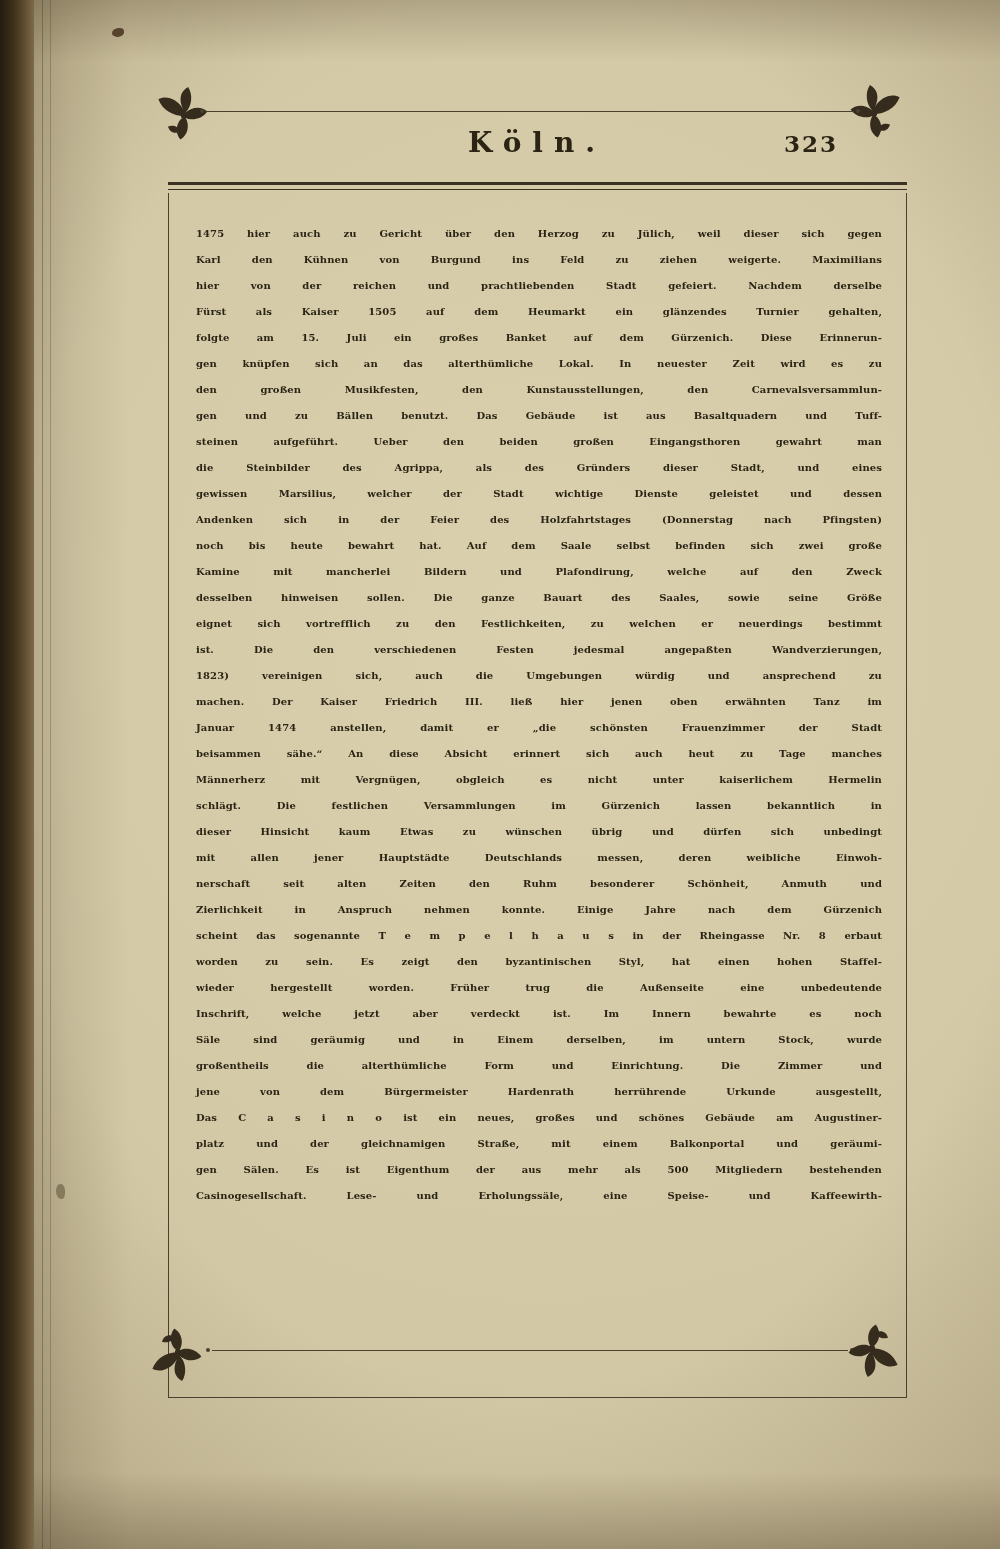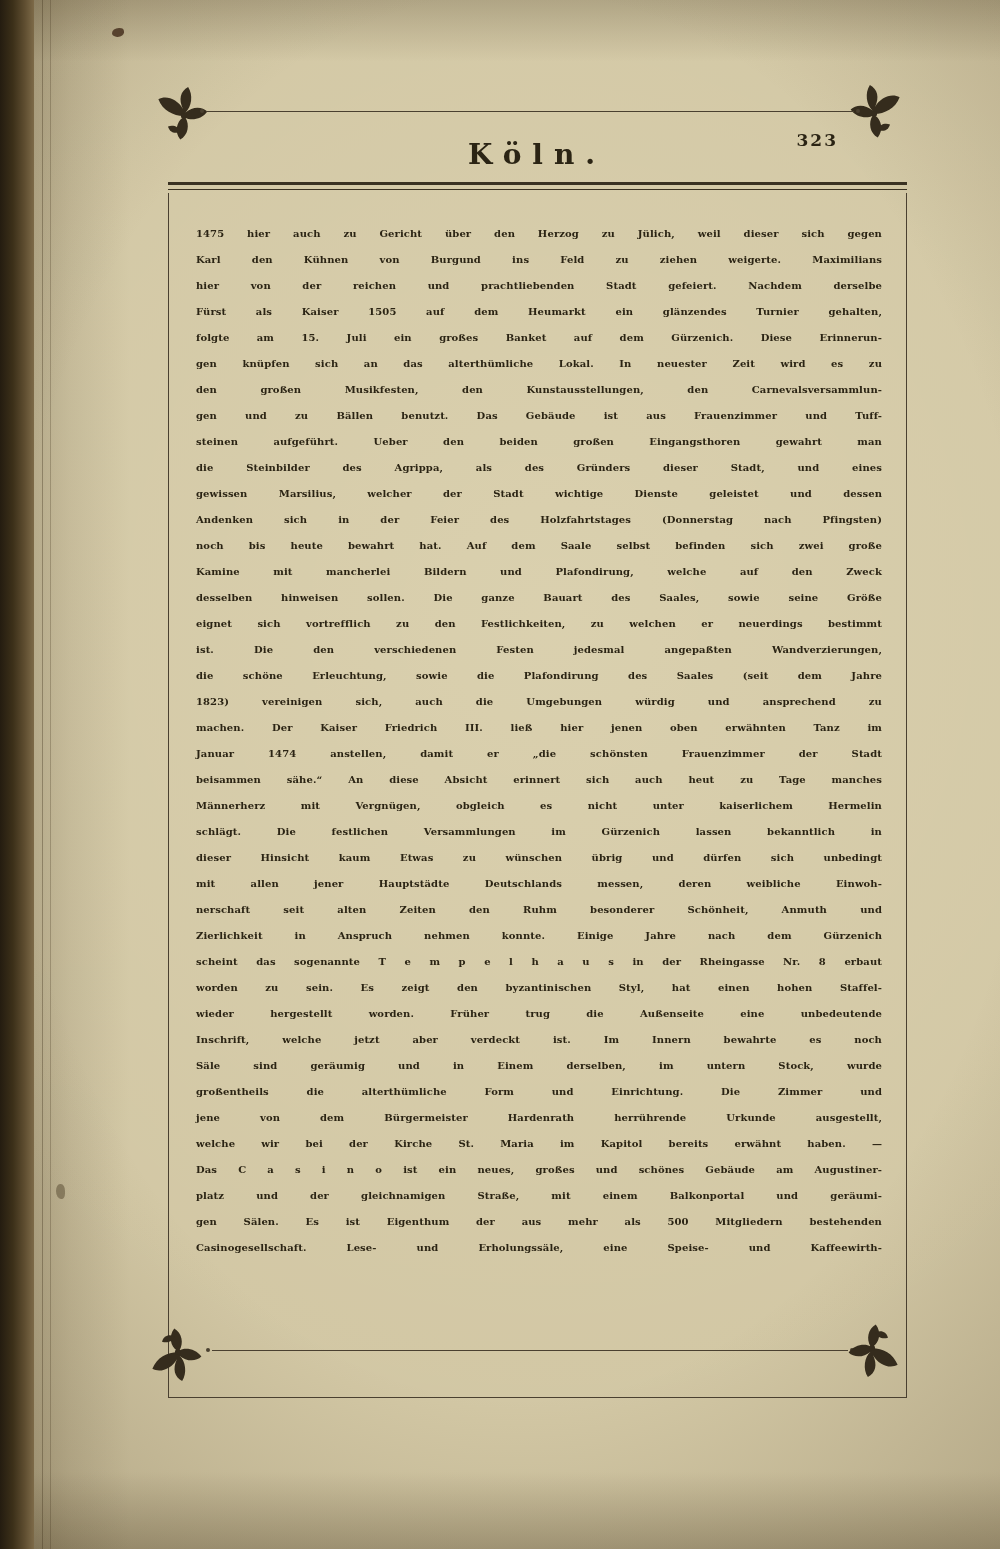--- a/index.html
+++ b/index.html
@@ -32,23 +32,23 @@
     position:absolute; left:206px; top:111px; width:648px; height:1px; background:#4a4030;
   }
   .top-rule::before, .top-rule::after {
     content:""; position:absolute; top:-2px; width:4px; height:4px; border-radius:50%; background:#4a4030;
   }
   .top-rule::before { left:-6px; } .top-rule::after { right:-6px; }
 
   .header { position:absolute; left:168px; top:124px; width:738px; height:44px; color:#2b2414; }
   .title {
     position:absolute; left:50%; transform:translateX(-50%); top:2px;
-    font-size:28px; font-weight:bold; letter-spacing:11px; white-space:nowrap;margin-top:12px;
+    font-size:28px; font-weight:bold; letter-spacing:11px; white-space:nowrap;
   }
-  .pagenum { position:absolute; right:68px; top:6px; font-size:17px; font-weight:bold; letter-spacing:2px; }
+  .pagenum { position:absolute; right:68px; top:6px; font-size:23px; font-weight:bold; letter-spacing:2px; }
 
   .dr1 { position:absolute; left:168px; top:182px; width:739px; height:3px; background:#3a3222; }
   .dr2 { position:absolute; left:168px; top:189px; width:739px; height:1px; background:#3a3222; }
 
   .frame {
     position:absolute; left:168px; top:193px; width:739px; height:1205px;
     border-left:1px solid #4a4030; border-right:1px solid #4a4030; border-bottom:1px solid #4a4030;
   }
   .text { position:absolute; left:27px; right:24px; top:28px; }
   .tline {
@@ -118,49 +118,47 @@
 
   <div class="frame">
     <div class="text">
         <div class="tline">1475 hier auch zu Gericht über den Herzog zu Jülich, weil dieser sich gegen</div>
         <div class="tline">Karl den Kühnen von Burgund ins Feld zu ziehen weigerte. Maximilians</div>
         <div class="tline">hier von der reichen und prachtliebenden Stadt gefeiert. Nachdem derselbe</div>
         <div class="tline">Fürst als Kaiser 1505 auf dem Heumarkt ein glänzendes Turnier gehalten,</div>
         <div class="tline">folgte am 15. Juli ein großes Banket auf dem Gürzenich. Diese Erinnerun-</div>
         <div class="tline">gen knüpfen sich an das alterthümliche Lokal. In neuester Zeit wird es zu</div>
         <div class="tline">den großen Musikfesten, den Kunstausstellungen, den Carnevalsversammlun-</div>
-        <div class="tline">gen und zu Bällen benutzt. Das Gebäude ist aus Frauenzimmer und Tuff-</div>
+        <div class="tline">gen und zu Bällen benutzt. Das Gebäude ist aus Basaltquadern und Tuff-</div>
         <div class="tline">steinen aufgeführt. Ueber den beiden großen Eingangsthoren gewahrt man</div>
         <div class="tline">die Steinbilder des Agrippa, als des Gründers dieser Stadt, und eines</div>
         <div class="tline">gewissen Marsilius, welcher der Stadt wichtige Dienste geleistet und dessen</div>
         <div class="tline">Andenken sich in der Feier des Holzfahrtstages (Donnerstag nach Pfingsten)</div>
         <div class="tline">noch bis heute bewahrt hat. Auf dem Saale selbst befinden sich zwei große</div>
         <div class="tline">Kamine mit mancherlei Bildern und Plafondirung, welche auf den Zweck</div>
         <div class="tline">desselben hinweisen sollen. Die ganze Bauart des Saales, sowie seine Größe</div>
         <div class="tline">eignet sich vortrefflich zu den Festlichkeiten, zu welchen er neuerdings bestimmt</div>
         <div class="tline">ist. Die den verschiedenen Festen jedesmal angepaßten Wandverzierungen,</div>
-        <div class="tline">die schöne Erleuchtung, sowie die Plafondirung des Saales (seit dem Jahre</div>
         <div class="tline">1823) vereinigen sich, auch die Umgebungen würdig und ansprechend zu</div>
         <div class="tline">machen. Der Kaiser Friedrich III. ließ hier jenen oben erwähnten Tanz im</div>
         <div class="tline">Januar 1474 anstellen, damit er „die schönsten Frauenzimmer der Stadt</div>
         <div class="tline">beisammen sähe.“ An diese Absicht erinnert sich auch heut zu Tage manches</div>
         <div class="tline">Männerherz mit Vergnügen, obgleich es nicht unter kaiserlichem Hermelin</div>
         <div class="tline">schlägt. Die festlichen Versammlungen im Gürzenich lassen bekanntlich in</div>
         <div class="tline">dieser Hinsicht kaum Etwas zu wünschen übrig und dürfen sich unbedingt</div>
         <div class="tline">mit allen jener Hauptstädte Deutschlands messen, deren weibliche Einwoh-</div>
         <div class="tline">nerschaft seit alten Zeiten den Ruhm besonderer Schönheit, Anmuth und</div>
         <div class="tline">Zierlichkeit in Anspruch nehmen konnte. Einige Jahre nach dem Gürzenich</div>
         <div class="tline">scheint das sogenannte T e m p e l h a u s in der Rheingasse Nr. 8 erbaut</div>
         <div class="tline">worden zu sein. Es zeigt den byzantinischen Styl, hat einen hohen Staffel-</div>
         <div class="tline">wieder hergestellt worden. Früher trug die Außenseite eine unbedeutende</div>
         <div class="tline">Inschrift, welche jetzt aber verdeckt ist. Im Innern bewahrte es noch</div>
         <div class="tline">Säle sind geräumig und in Einem derselben, im untern Stock, wurde</div>
         <div class="tline">großentheils die alterthümliche Form und Einrichtung. Die Zimmer und</div>
         <div class="tline">jene von dem Bürgermeister Hardenrath herrührende Urkunde ausgestellt,</div>
-        <div class="tline">welche wir bei der Kirche St. Maria im Kapitol bereits erwähnt haben. —</div>
         <div class="tline">Das C a s i n o ist ein neues, großes und schönes Gebäude am Augustiner-</div>
         <div class="tline">platz und der gleichnamigen Straße, mit einem Balkonportal und geräumi-</div>
         <div class="tline">gen Sälen. Es ist Eigenthum der aus mehr als 500 Mitgliedern bestehenden</div>
         <div class="tline">Casinogesellschaft. Lese- und Erholungssäle, eine Speise- und Kaffeewirth-</div>
       </div>
   </div>
 
   <div class="bottom-rule"></div>
 
   <div class="orn bl">

